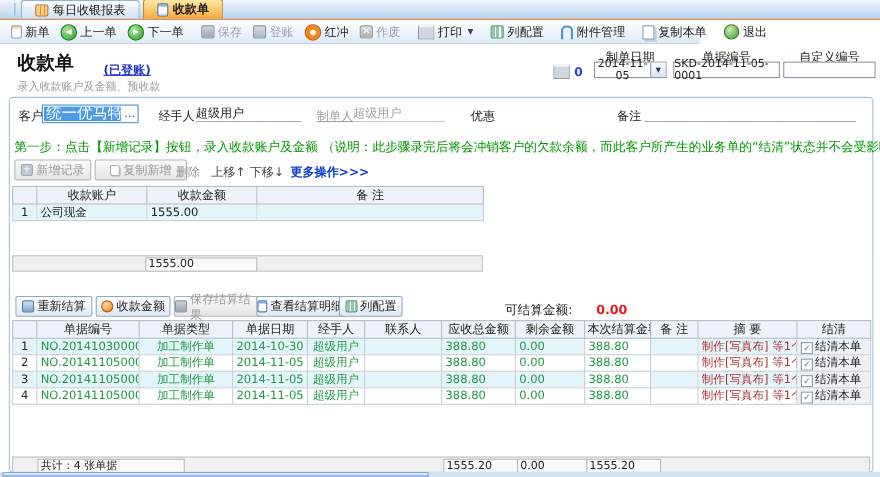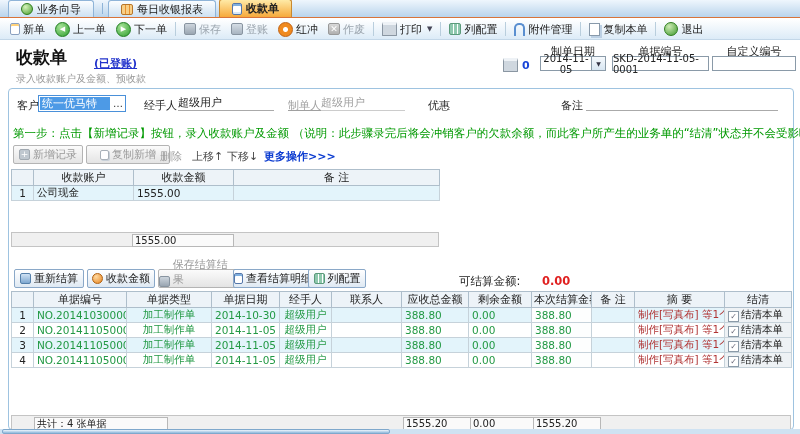--- a/index.html
+++ b/index.html
@@ -13,21 +13,21 @@
        border:1px solid #8fb4d8;border-bottom:none;border-radius:3px 3px 0 0;
        background:linear-gradient(#fbfdff,#cde1f2);margin-right:3px;cursor:default;}
   .tab.active{background:linear-gradient(#ffeaa6,#f6a93b);border-color:#c9882e;font-weight:bold;height:17px;}
   .tabsep{width:1px;height:11px;background:#8fb4d8;margin:0 5px;align-self:center;}
   .tico{display:inline-block;width:11px;height:11px;border-radius:2px;}
   .i-wizard{border-radius:50%;background:radial-gradient(circle at 35% 30%,#d6f2bb,#49a02e);border:1px solid #2f7d1e;width:10px;height:10px;}
   .i-report{background:repeating-linear-gradient(90deg,#f8cf86 0 3px,#e8912f 3px 4px);border:1px solid #b8762a;width:10px;height:9px;}
   .i-receipt{background:#fff;border:1px solid #5577aa;width:8px;height:10px;
              box-shadow:inset 0 2px 0 #7fb0e0, inset 0 -2px 0 #d8e8f4;}
   
-  .toolbar{position:absolute;left:0;top:19px;width:800px;height:21px;
+  .toolbar{position:absolute;left:0;top:19px;width:636px;height:21px;
            background:linear-gradient(#ffffff,#dcebf7);border-bottom:1px solid #c3d7e8;
            display:flex;align-items:center;padding:0 5px;box-sizing:border-box;}
   .tbtn{display:flex;align-items:center;gap:3px;padding:1px 5px;border-radius:2px;color:#222;white-space:nowrap;}
   .tbtn.disabled{color:#9aa4ad;}
   .tsep{width:1px;height:14px;background:#b9cedd;margin:0 3px;}
   .ic{display:inline-block;width:12px;height:12px;border-radius:2px;box-sizing:border-box;}
   .i-new{background:#fff;border:1px solid #8aa0c0;box-shadow:inset 0 2px 0 #ffd27a;width:10px;height:12px;}
   .i-circle-g{width:13px;height:13px;border-radius:50%;background:radial-gradient(circle at 35% 30%,#a8e49a,#2e9e2e);
               color:#fff;font-size:7px;line-height:13px;text-align:center;border:1px solid #1f7d1f;}
   .i-save{background:linear-gradient(#cdd5dd,#9aa6b2);border:1px solid #8894a0;}
@@ -53,21 +53,21 @@
         display:flex;align-items:center;justify-content:center;font-size:6px;color:#334;}
   
   .panel{position:absolute;left:8px;top:88px;width:786px;height:342px;border:1px solid #9ec3e0;
          border-radius:4px;background:#fff;box-sizing:border-box;}
   .lbl{position:absolute;font-size:11px;color:#222;}
   .lbl.gray{color:#a0a0a0;text-decoration:underline;}
   .uline{position:absolute;border-bottom:1px solid #aaa;font-size:11px;height:15px;}
   .uline.gray{color:#a0a0a0;border-bottom-color:#ccc;}
   .custbox{position:absolute;left:29px;top:6px;width:88px;height:17px;border:1px solid #4a90d9;background:#fff;
            display:flex;align-items:center;box-sizing:border-box;}
-  .custbox .sel{flex:1;background:#4d9ae6;color:#fff;font-size:11px;padding:0 2px;height:13px;line-height:13px;margin:1px;overflow:hidden;white-space:nowrap;}
+  .custbox .sel{flex:1;background:#4d9ae6;color:#fff;font-size:14px;padding:0 2px;height:13px;line-height:13px;margin:1px;overflow:hidden;white-space:nowrap;}
   .custbox .more{font-size:10px;color:#333;padding:0 2px;}
   .red{color:#e02020;}
   .stepline{position:absolute;font-size:11.5px;color:#009900;white-space:nowrap;}
   .minibtn{position:absolute;height:19px;border:1px solid #b4b4b4;border-radius:2px;
            background:linear-gradient(#fbfbfb,#e4e4e4);color:#9a9a9a;font-size:11px;
            display:flex;align-items:center;justify-content:center;gap:3px;box-sizing:border-box;}
   .minibtn.on{border-color:#8aa8c8;background:linear-gradient(#ffffff,#dfe9f3);color:#222;}
   .txtbtn{position:absolute;font-size:11px;color:#9a9a9a;}
   .txtbtn.dark{color:#444;}
   .txtbtn.link{color:#0b3bd0;font-weight:bold;}
@@ -99,24 +99,20 @@
   .hscroll{position:absolute;left:0;top:429px;width:800px;height:5px;background:#cfe2f2;}
   .hthumb{position:absolute;left:2px;top:0;width:388px;height:5px;border-radius:2px;
           background:linear-gradient(#eef6fd,#8fb8dc);border:1px solid #7fa8cc;box-sizing:border-box;}
 </style>
 </head>
 <body>
 
 <div class="screen">
 
   <div class="tabbar">
-    <div class="tab">
-      <span class="tico i-wizard"></span>
-      <span>业务向导</span>
-    </div>
     <div class="tabsep"></div>
     <div class="tab">
       <span class="tico i-report"></span>
       <span>每日收银报表</span>
     </div>
     <div class="tab active">
       <span class="tico i-receipt"></span>
       <span>收款单</span>
     </div>
   </div>
@@ -265,21 +261,21 @@
 
 
     <div class="minibtn on" style="left:5px;top:180px;width:70px;">
       <span class="sq sq-recalc"></span>
       <span>重新结算</span>
     </div>
     <div class="minibtn on" style="left:78px;top:180px;width:68px;">
       <span class="sq sq-auto"></span>
       <span>收款金额</span>
     </div>
-    <div class="minibtn" style="left:149px;top:180px;width:80px;align-items:flex-end;">
+    <div class="minibtn" style="left:149px;top:180px;width:80px;">
       <span class="sq sq-saveres"></span>
       <span>保存结算结果</span>
     </div>
     <div class="minibtn on" style="left:224px;top:180px;width:80px;">
       <span class="sq sq-view"></span>
       <span>查看结算明细</span>
     </div>
     <div class="minibtn on" style="left:299px;top:180px;width:58px;">
       <span class="sq sq-cols2"></span>
       <span>列配置</span>

